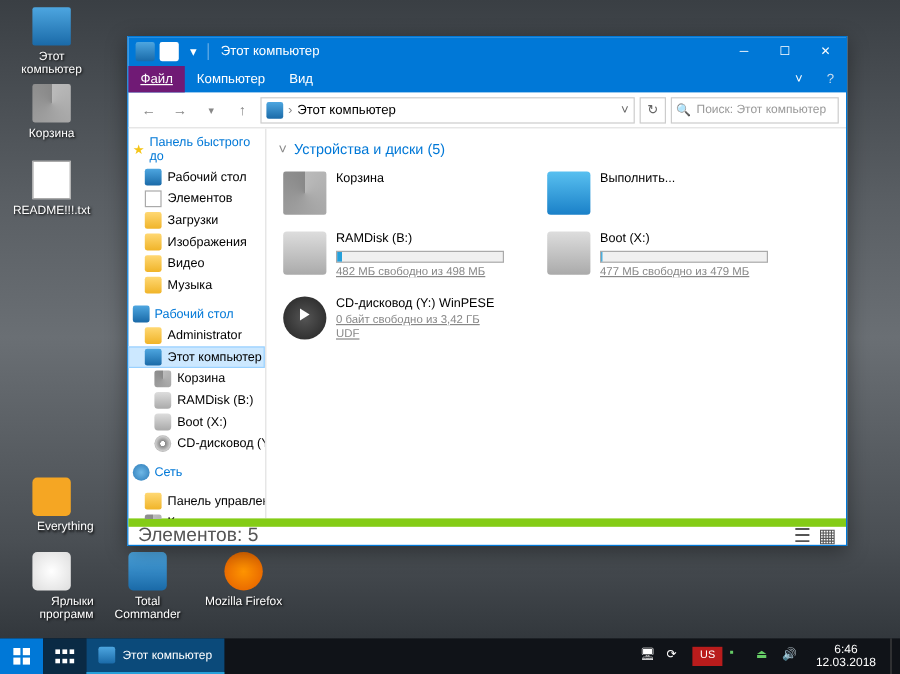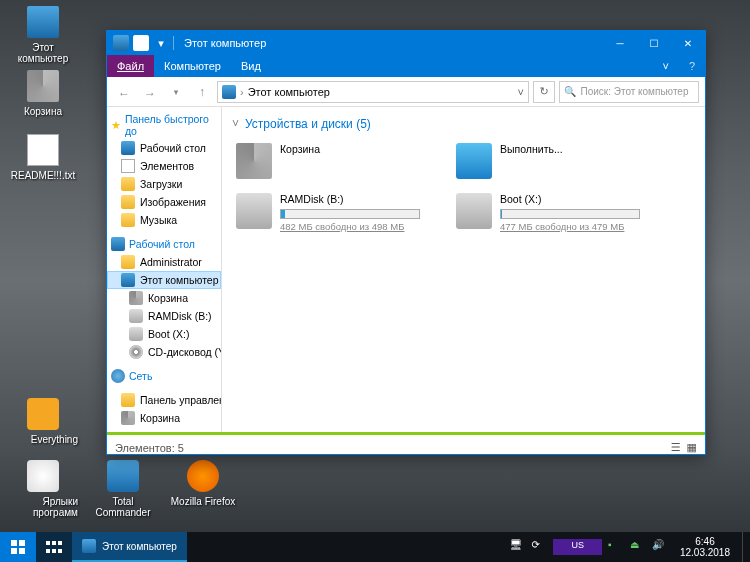--- a/index.html
+++ b/index.html
@@ -42,21 +42,21 @@
 .group-header { font-size: 12px; color: #0078d7; padding: 4px 0 8px; display: flex; align-items: center; gap: 6px; }
 .tiles { display: flex; flex-wrap: wrap; gap: 6px 10px; }
 .tile { width: 210px; display: flex; gap: 8px; padding: 4px; cursor: pointer; }
 .tile-icon { width: 36px; height: 36px; flex-shrink: 0; }
 .tile-info { font-size: 10.5px; line-height: 1.3; }
 .tile-name { color: #000; }
 .tile-sub { color: #888; font-size: 9.5px; text-decoration: underline; }
 .bar { width: 140px; height: 10px; border: 1px solid #aaa; margin: 2px 0; position: relative; background: #f0f0f0; }
 .bar-fill { position: absolute; left: 0; top: 0; bottom: 0; background: #26a0da; }
 
-.statusbar { height: 22px; border-top: 3px solid #84cc16; display: flex; align-items: flex-end; justify-content: space-between; padding: 0 8px; font-size: 11px; color: #555; }
+.statusbar { height: 22px; border-top: 7px solid #84cc16; display: flex; align-items: center; justify-content: space-between; padding: 0 8px; font-size: 16px; color: #555; }
 .view-btns { display: flex; gap: 6px; }
 
 .taskbar { position: absolute; left: 0; right: 0; bottom: 0; height: 30px; background: #101318; display: flex; align-items: center; color: #fff; font-size: 10px; }
 .start-btn { width: 36px; height: 30px; background: #0078d7; display: flex; align-items: center; justify-content: center; }
 .tb-btn { width: 36px; height: 30px; display: flex; align-items: center; justify-content: center; cursor: pointer; }
 .tb-task { height: 30px; padding: 0 10px; display: flex; align-items: center; gap: 6px; background: #0b4a7a; border-bottom: 2px solid #26a0da; cursor: pointer; }
 .tray { margin-left: auto; display: flex; align-items: center; gap: 6px; padding-right: 2px; }
 .tray-icon { width: 16px; height: 16px; }
 .clock { text-align: center; line-height: 1.1; padding: 0 6px; font-size: 10px; }
 
@@ -175,20 +175,24 @@
               <div class="sb-item">
                 <span class="sb-ico i-folder"></span>
                 <span>Загрузки</span>
               </div>
               <div class="sb-item">
                 <span class="sb-ico i-folder"></span>
                 <span>Изображения</span>
               </div>
               <div class="sb-item">
                 <span class="sb-ico i-folder"></span>
+                <span>Видео</span>
+              </div>
+              <div class="sb-item">
+                <span class="sb-ico i-folder"></span>
                 <span>Музыка</span>
               </div>
             </div>
         </div>
         <div class="sb-section">
           <div class="sb-header">
               <span class="sb-ico i-pc"></span>
               <span>Рабочий стол</span>
             </div>
           <div id="sb-desktop">
@@ -265,20 +269,28 @@
               </div>
             </div>
             <div class="tile">
               <div class="tile-icon i-drive"></div>
               <div class="tile-info">
                 <div class="tile-name">Boot (X:)</div>
                 <div class="bar">
                   <div class="bar-fill" style="width:1%"></div>
                 </div>
                 <div class="tile-sub">477 МБ свободно из 479 МБ</div>
+              </div>
+            </div>
+            <div class="tile">
+              <div class="tile-icon i-play"></div>
+              <div class="tile-info">
+                <div class="tile-name">CD-дисковод (Y:) WinPESE</div>
+                <div class="tile-sub">0 байт свободно из 3,42 ГБ</div>
+                <div class="tile-sub">UDF</div>
               </div>
             </div>
           </div>
       </div>
     </div>
 
     <div class="statusbar">
       <span>Элементов: 5</span>
       <div class="view-btns">
         <span>☰</span>
@@ -306,21 +318,21 @@
           <rect x="12" y="8" width="4" height="4" fill="#fff"></rect>
         </svg>
     </div>
     <div class="tb-task">
       <span class="sb-ico i-pc"></span>
       <span>Этот компьютер</span>
     </div>
     <div class="tray">
       <span class="tray-icon">🖥</span>
       <span class="tray-icon">⟳</span>
-      <span class="tray-icon" style="width:auto;font-size:9px;background:#4c1d95;padding:1px 18px">US</span>
+      <span class="tray-icon" style="width:auto;font-size:9px;background:#b91c1c;padding:1px 6px">US</span>
       <span class="tray-icon" style="color:#6c6">▪</span>
       <span class="tray-icon" style="color:#6c6">⏏</span>
       <span class="tray-icon">🔊</span>
       <div class="clock">
         <div>6:46</div>
         <div>12.03.2018</div>
       </div>
       <div style="width:6px;height:30px;border-left:1px solid #444"></div>
     </div>
   </div>

